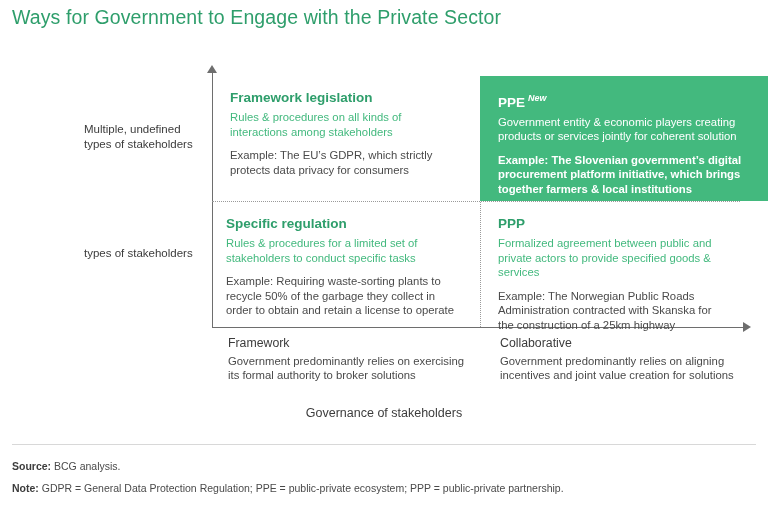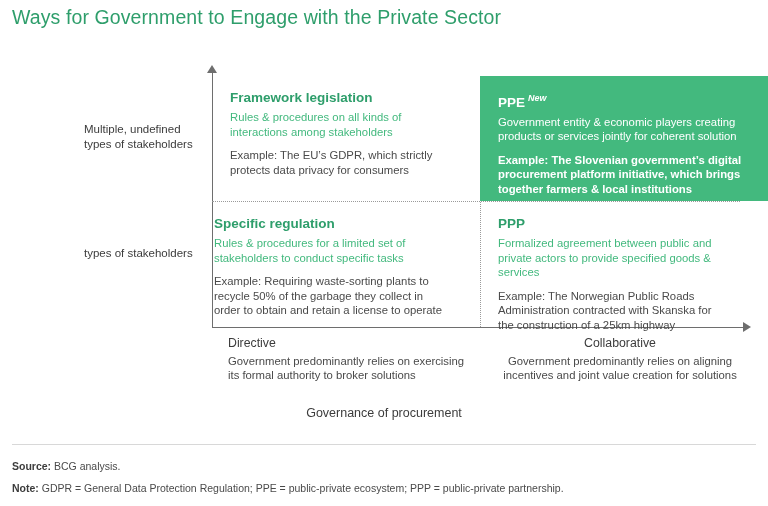--- a/index.html
+++ b/index.html
@@ -87,21 +87,21 @@
   .y-tick-bottom { top: 246px; }
 
   
   .quad {
     position: absolute;
     box-sizing: border-box;
     padding: 14px 18px 10px 18px;
   }
   .q-tl { left: 212px; top: 76px;  width: 268px; height: 125px; }
   .q-tr { left: 480px; top: 76px;  width: 310px; height: 125px; background: #43b97e; }
-  .q-bl { left: 196px; top: 202px; width: 268px; height: 125px; }
+  .q-bl { left: 208px; top: 202px; width: 268px; height: 125px; }
   .q-br { left: 480px; top: 202px; width: 260px; height: 125px; }
 
   .q-title {
     font-size: 13.5px;
     font-weight: bold;
     color: #2e9e6b;
     margin: 0 0 4px 0;
     line-height: 16px;
   }
   .q-title .badge {
@@ -138,21 +138,21 @@
     line-height: 14.5px;
     color: #4a4a4a;
   }
   .x-cap .x-cap-title {
     font-size: 12.3px;
     color: #3c3c3c;
     display: block;
     margin-bottom: 3px;
   }
   .x-left  { left: 228px; top: 336px; width: 250px; text-align: left; }
-  .x-right { left: 500px; top: 336px; width: 240px; text-align: center; }
+  .x-right { left: 500px; top: 336px; width: 240px; text-align: left; }
 
   .x-axis-label {
     position: absolute;
     left: 0;
     top: 406px;
     width: 768px;
     text-align: center;
     font-size: 12.5px;
     color: #3c3c3c;
   }
@@ -228,29 +228,29 @@
 <div class="quad q-br">
   <p class="q-title">PPP</p>
   <p class="q-sub">Formalized agreement between public and private actors to provide specified goods &amp; services</p>
   <p class="q-example">
     <span>Example:</span>
     <span>The Norwegian Public Roads Administration contracted with Skanska for the construction of a 25km highway</span>
   </p>
 </div>
 
 <div class="x-cap x-left">
-  <span class="x-cap-title">Directive</span>
+  <span class="x-cap-title">Framework</span>
   <span>Government predominantly relies on exercising its formal authority to broker solutions</span>
 </div>
 <div class="x-cap x-right">
   <span class="x-cap-title">Collaborative</span>
   <span>Government predominantly relies on aligning incentives and joint value creation for solutions</span>
 </div>
 
-<div class="x-axis-label">Governance of procurement</div>
+<div class="x-axis-label">Governance of stakeholders</div>
 
 <div class="footer-rule"></div>
 <div class="footnote fn-source">
   <b>Source:</b>
   <span>BCG analysis.</span>
 </div>
 <div class="footnote fn-note">
   <b>Note:</b>
   <span>GDPR = General Data Protection Regulation; PPE = public-private ecosystem; PPP = public-private partnership.</span>
 </div>

